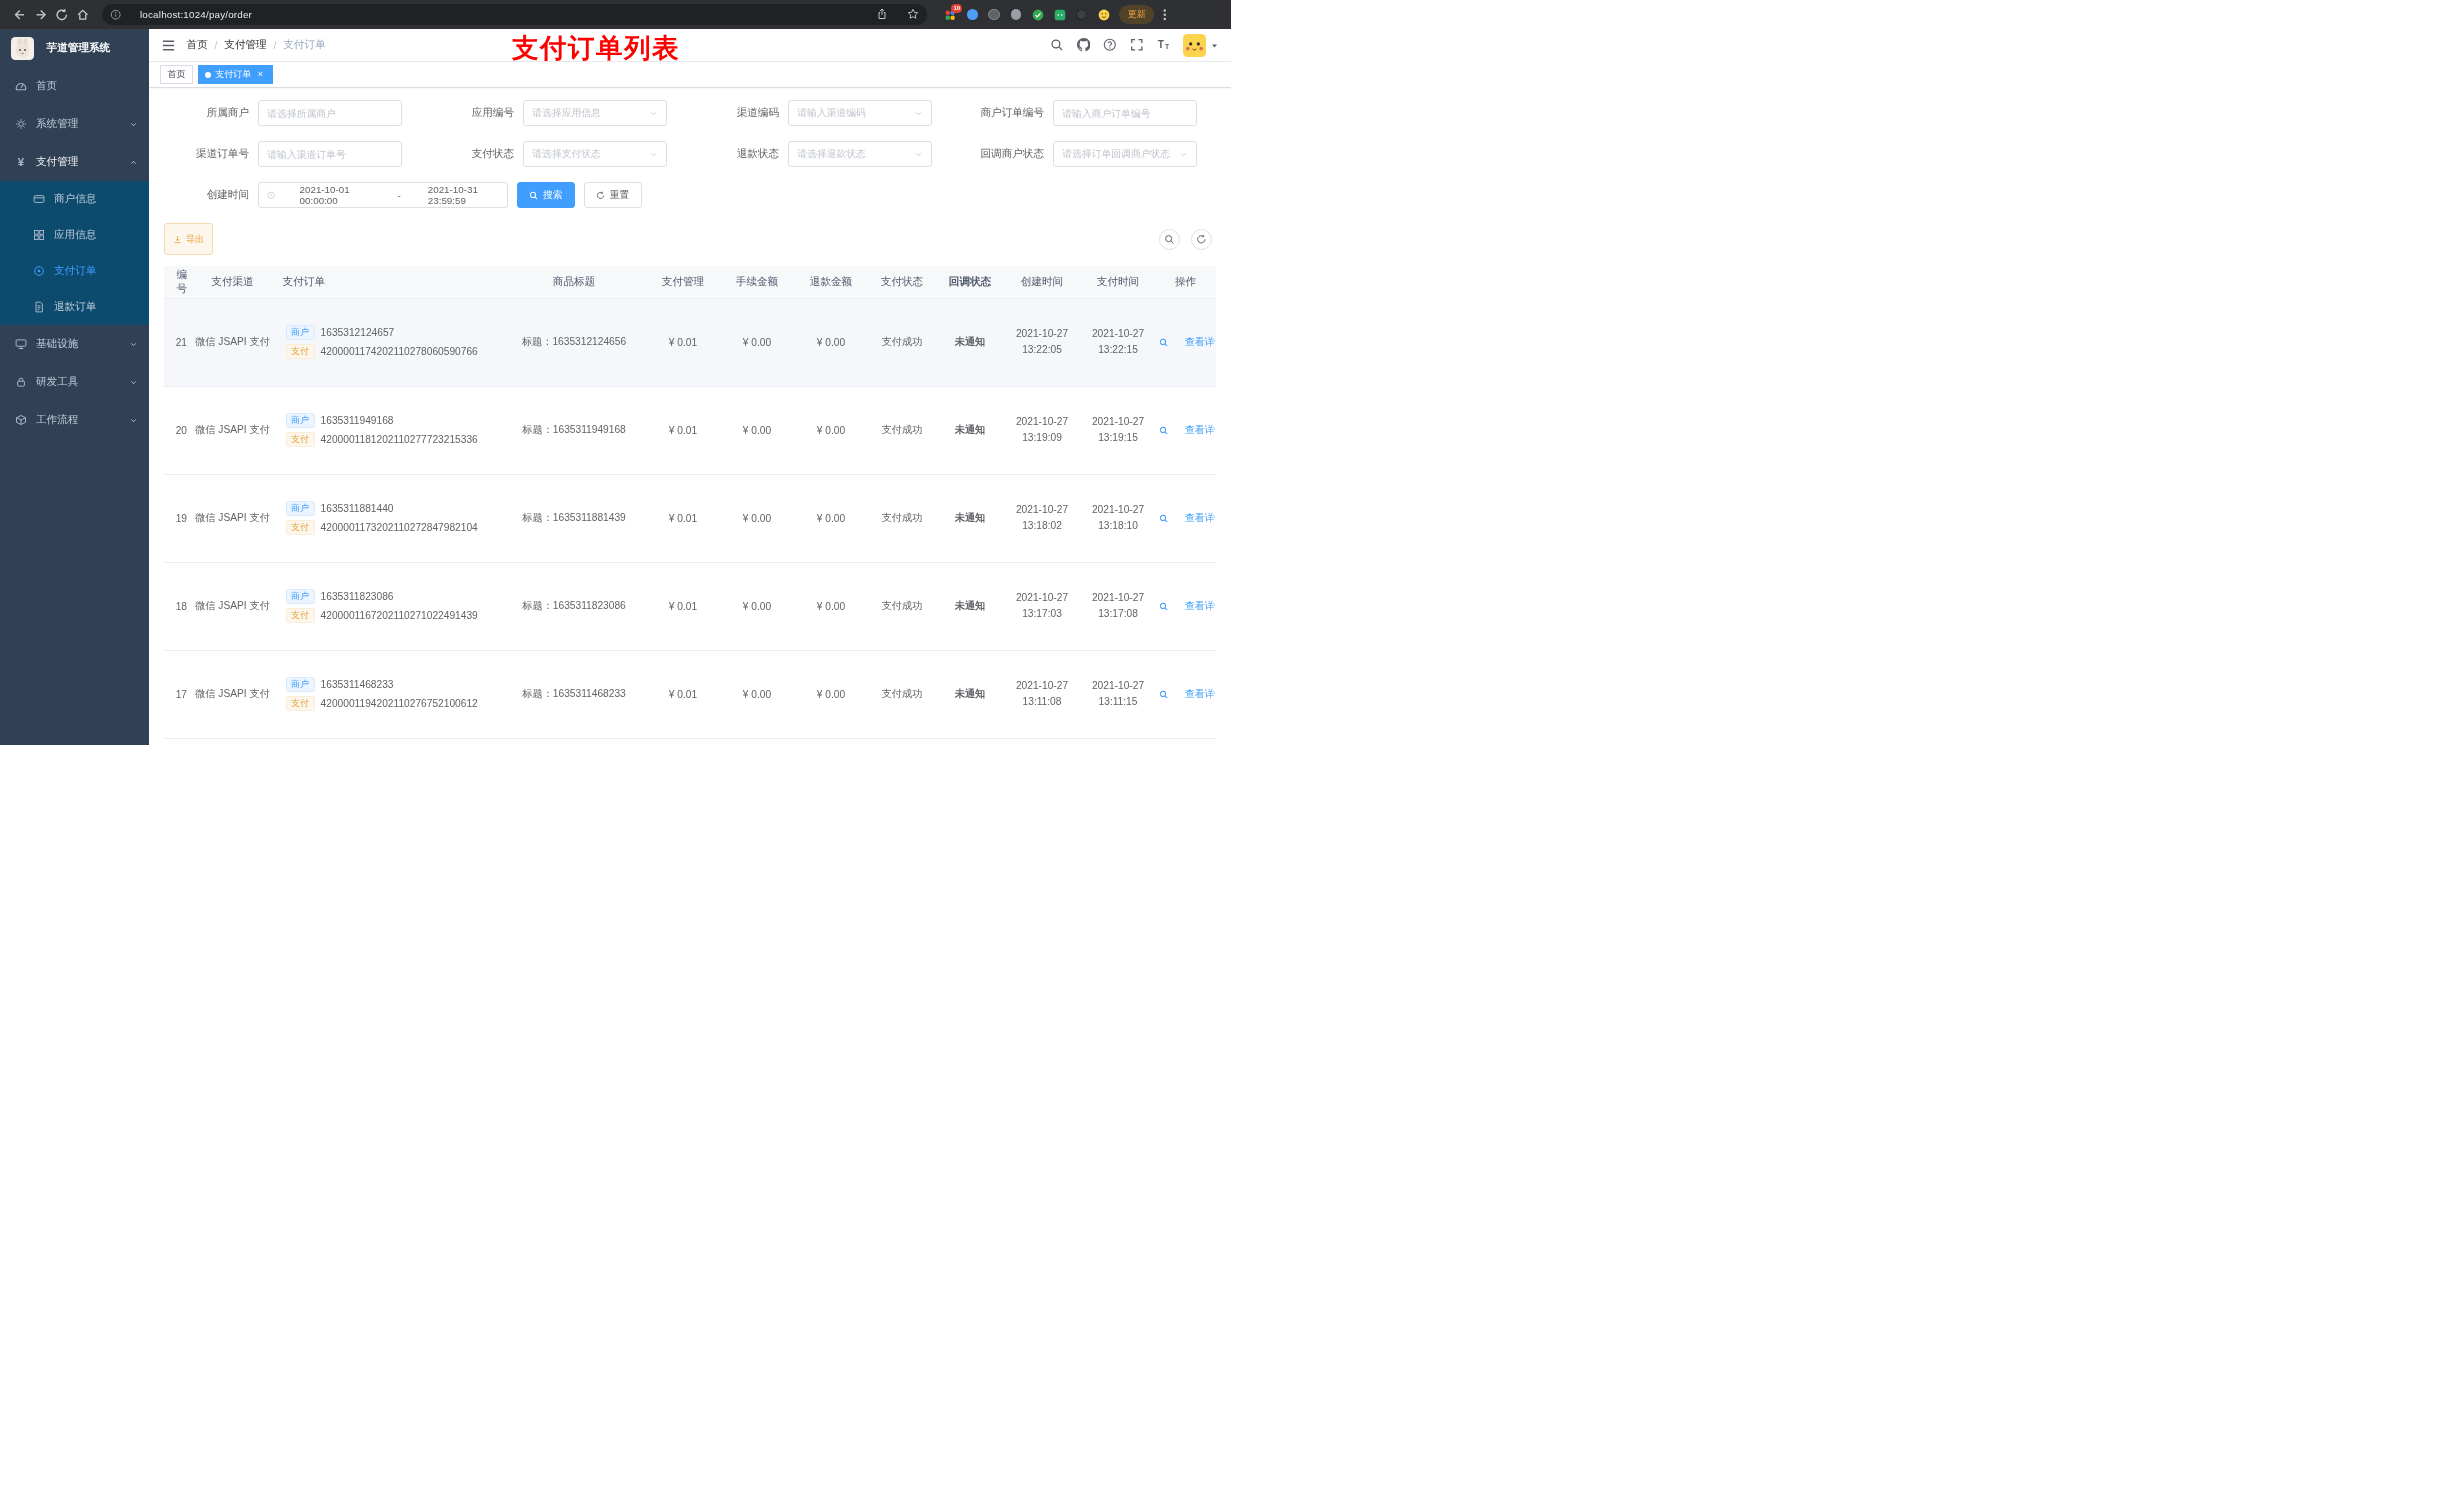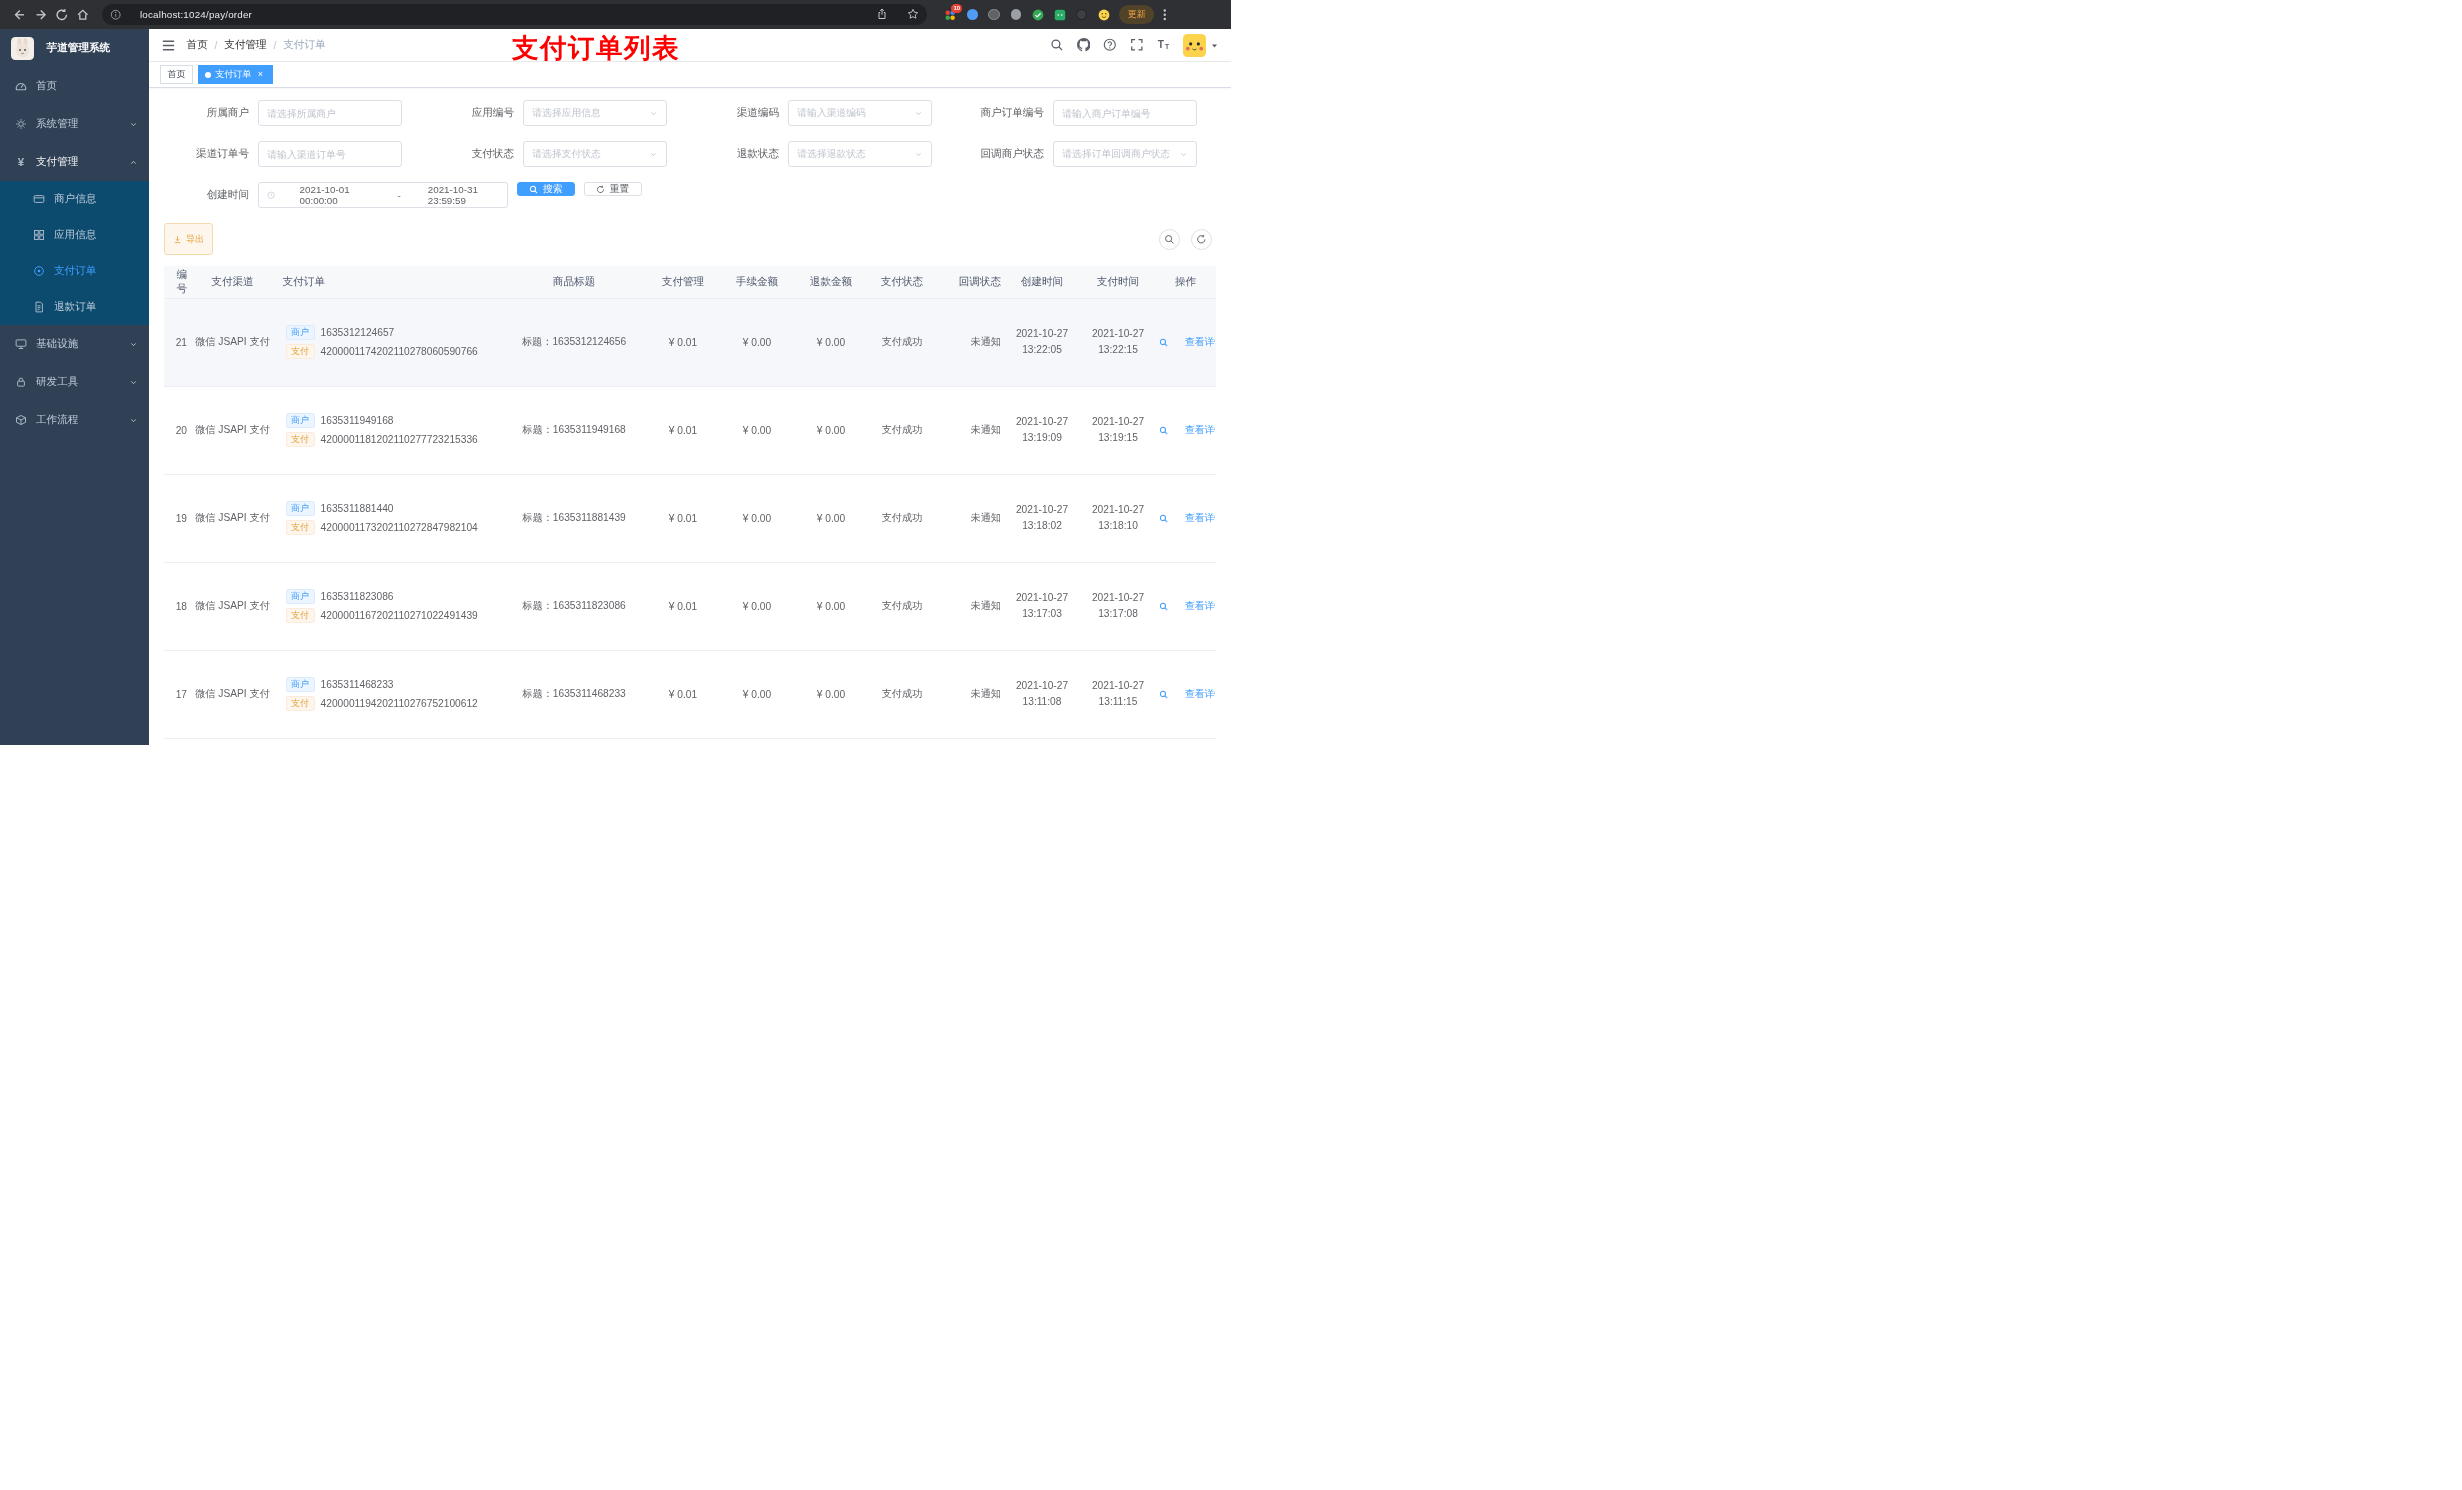--- a/index.html
+++ b/index.html
@@ -66,21 +66,21 @@
   .flabel { width:85px; text-align:right; margin-right:9px; color:#606266; font-size:10.6px; white-space:nowrap; }
   .control { width:144px; height:26px; border:0.8px solid #dcdfe6; border-radius:3px; background:#fff;
              font-size:9.8px; color:#606266; padding:0 8.3px; display:flex; align-items:center; }
   input.control { outline:none; }
   input.control::placeholder { color:#bfc4cc; }
   .select { justify-content:space-between; cursor:pointer; }
   .select .ph { color:#bfc4cc; white-space:nowrap; overflow:hidden; }
   .select .chev { width:9px; height:9px; color:#c0c4cc; flex:none; }
   .date-control { width:250px; justify-content:flex-start; gap:24px; color:#606266; }
   .date-control .sep { color:#606266; padding:0 3px; }
-  .btn { height:14px; border-radius:3px; font-size:9.8px; display:inline-flex; align-items:center; gap:4.5px;
+  .btn { height:26px; border-radius:3px; font-size:9.8px; display:inline-flex; align-items:center; gap:4.5px;
          padding:0 11.4px; cursor:pointer; border:0.8px solid #dcdfe6; background:#fff; color:#606266; }
   .btn-primary { background:#409eff; border-color:#409eff; color:#fff; }
   .btn-row-gap { margin-left:9px; }
   .ic12 { width:9px; height:9px; }
   .ic14 { width:10.6px; height:10.6px; }
 
   .list-toolbar { display:flex; align-items:center; justify-content:space-between; margin-bottom:10.6px; }
   .btn-export { height:32px; padding:0 8.3px; font-size:9px; color:#e6a23c; background:#fdf6ec; border:0.8px solid #f5dab1; border-radius:3px; display:inline-flex; align-items:center; gap:3.8px; cursor:pointer; }
   .mini-tools { display:flex; align-items:center; gap:10.6px; padding-right:4.5px; }
   .mini-btn { width:21px; height:21px; border:0.8px solid #dcdfe6; border-radius:50%; display:flex; align-items:center; justify-content:center; color:#606266; cursor:pointer; background:#fff; }
@@ -93,21 +93,21 @@
   .tr { display:flex; align-items:center; border-bottom:0.8px solid #ebeef5; height:88px; }
   .tr.hover { background:#f5f7fa; }
   .tr.partial { align-items:flex-start; }
   .tr.partial .col-order { padding-top:12px; }
   .col-id { width:26px; text-align:right; flex:none; }
   .col-channel { width:85px; text-align:center; flex:none; }
   .col-order { width:227px; flex:none; text-align:left; }
   .col-title { width:144px; text-align:center; flex:none; }
   .col-amt { width:74px; text-align:center; flex:none; }
   .col-status { width:68px; text-align:center; flex:none; }
-  .col-notify { width:68px; text-align:right; flex:none; }
+  .col-notify { width:68px; text-align:center; flex:none;font-weight:bold; }
   .col-time { width:76px; text-align:center; flex:none; }
   .col-time span { display:block; line-height:1.55; }
   .col-op { width:59px; text-align:center; flex:none; }
   .thead .col-order { padding-left:7.6px; }
   .order-line { display:flex; align-items:center; gap:6px; margin:3.8px 0; padding-left:7.6px; white-space:nowrap; }
   .tag { font-size:9px; height:15px; line-height:13.6px; padding:0 4.5px; border-radius:2.3px; flex:none; }
   .tag-blue { color:#409eff; background:#ecf5ff; border:0.8px solid #d9ecff; }
   .tag-warn { color:#e6a23c; background:#fdf6ec; border:0.8px solid #faecd8; }
   .detail-link { color:#409eff; cursor:pointer; display:inline-flex; align-items:center; gap:17px; text-decoration:none; font-size:9.8px; white-space:nowrap; }
 </style>

